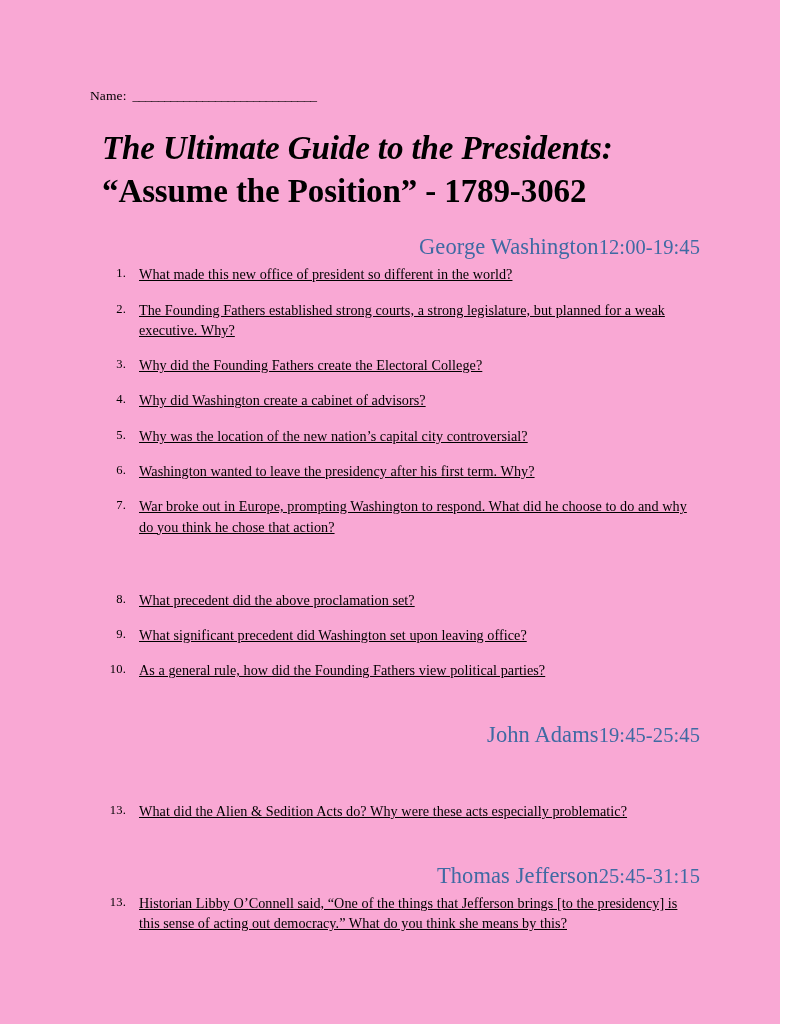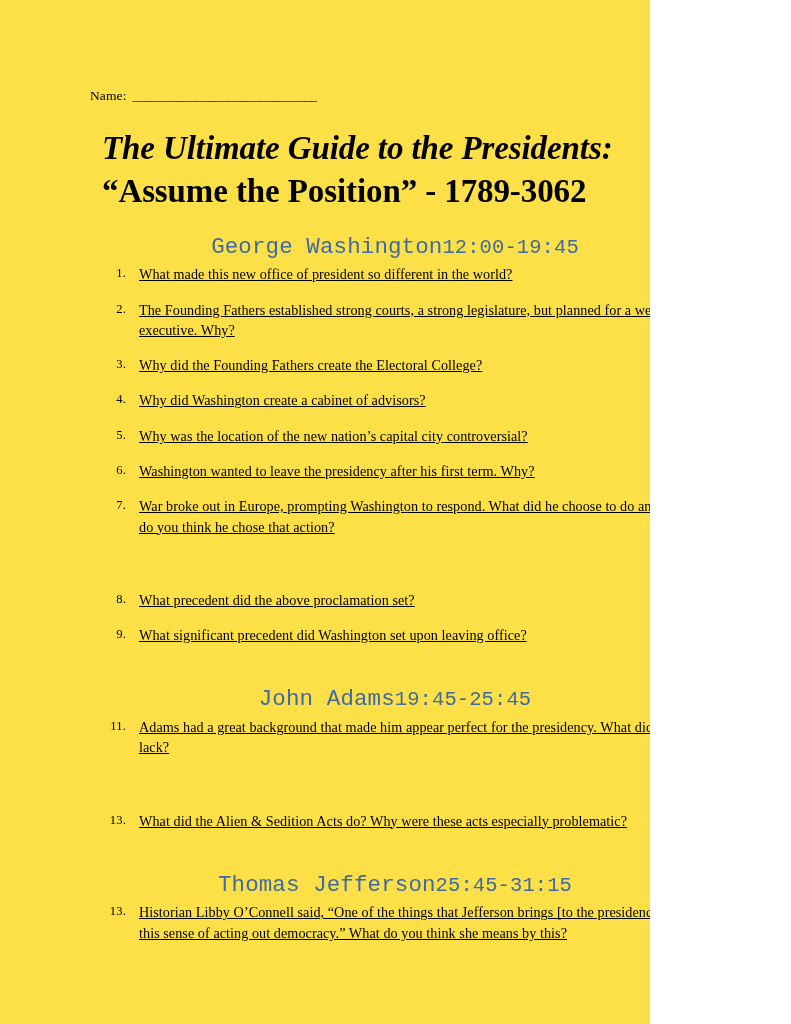--- a/index.html
+++ b/index.html
@@ -7,23 +7,23 @@
     padding: 0;
     background: #ffffff;
   }
   body {
     font-family: "Liberation Serif", "DejaVu Serif", serif;
     color: #000000;
     -webkit-font-smoothing: antialiased;
   }
   .page {
     position: relative;
-    width: 650px;
+    width: 780px;
     height: 1024px;
-    background: #fde047;
+    background: #f9a8d4;
     overflow: hidden;
     box-sizing: border-box;
   }
   .sheet {
     position: absolute;
     left: 90px;
     top: 88px;
     width: 610px;
   }
 
@@ -59,27 +59,26 @@
   }
 
   
   .section {
     margin-top: 21px;
   }
   .section.first { margin-top: 21px; }
   .section-head {
     display: flex;
     align-items: baseline;
-    justify-content: center;
+    justify-content: flex-end;
     color: #3f6aa3;
     font-size: 22.5px;
     line-height: 1.18;
     letter-spacing: 0.1px;
     margin-bottom: 2px;
-    font-family: Liberation Mono, monospace;
   }
   .section-title { white-space: nowrap; }
   .section-time {
     white-space: nowrap;
     font-size: 20.5px;
   }
 
   
   .qlist {
     margin: 0;
@@ -163,35 +162,35 @@
           <span class="qtext">War broke out in Europe, prompting Washington to respond.  What did he choose to do and why do you think he chose that action?</span>
         </li>
         <li class="qitem gap">
           <span class="qnum">8.</span>
           <span class="qtext">What precedent did the above proclamation set?</span>
         </li>
         <li class="qitem tight">
           <span class="qnum">9.</span>
           <span class="qtext">What significant precedent did Washington set upon leaving office?</span>
         </li>
+        <li class="qitem tight">
+          <span class="qnum">10.</span>
+          <span class="qtext">As a general rule, how did the Founding Fathers view political parties?</span>
+        </li>
       </ol>
     </div>
 
     <div class="sec-gap-lg"></div>
 
     <div class="section">
       <div class="section-head">
         <span class="section-title">John Adams</span>
         <span class="section-time">19:45-25:45</span>
       </div>
       <ol class="qlist">
-        <li class="qitem firstq">
-          <span class="qnum">11.</span>
-          <span class="qtext">Adams had a great background that made him appear perfect for the presidency.  What did he lack?</span>
-        </li>
         <li class="qitem gap">
           <span class="qnum">13.</span>
           <span class="qtext">What did the Alien &amp; Sedition Acts do?  Why were these acts especially problematic?</span>
         </li>
       </ol>
     </div>
 
     <div class="sec-gap-lg"></div>
 
     <div class="section">

